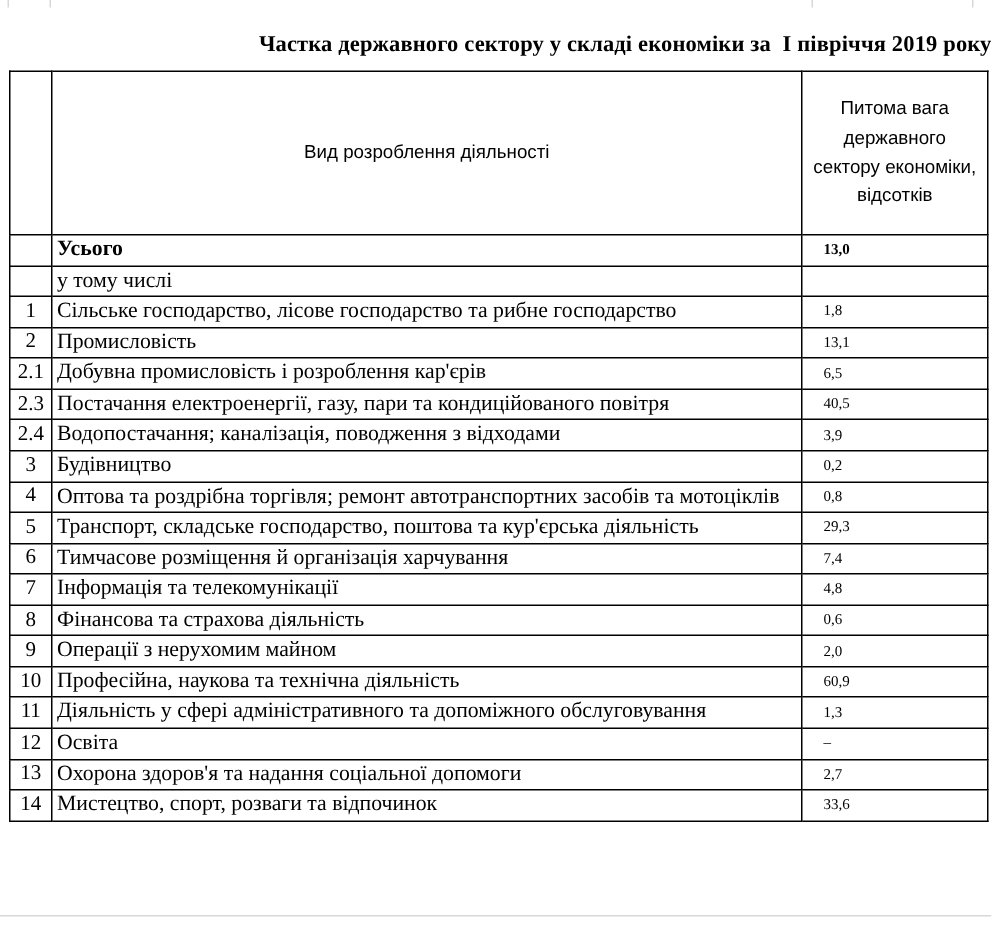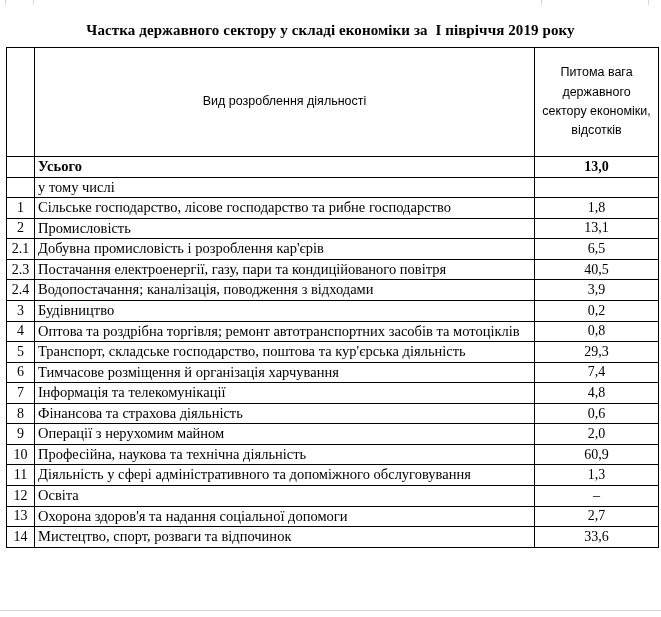--- a/index.html
+++ b/index.html
@@ -7,21 +7,21 @@
     width: 661px; height: 617px;
     background: #ffffff;
     position: relative;
     font-family: "Liberation Serif", serif;
     color: #000000;
     overflow: hidden;
   }
   .page-title {
     position: absolute;
     top: 22px; left: 0; width: 661px;
-    text-align: center;
+    text-align: right;
     font-family: "Liberation Serif", serif;
     font-weight: bold;
     font-size: 15px;
     letter-spacing: 0.1px;
     white-space: pre;
   }
   table.main {
     position: absolute;
     left: 6px; top: 47px;
     width: 652px;
@@ -52,23 +52,22 @@
     padding: 0 1px;
   }
   td.cell-label {
     font-size: 14.5px;
     text-align: left;
     padding: 0 3px 0 3px;
     line-height: 1.35;
     margin-top: 24px;
   }
   td.cell-value {
-    text-align: center;
-    font-size: 14px;
-    padding: 0 2px;
+    font-size: 10px;
+    padding: 0 14px;
   }
   tr.bold-row td.cell-label,
   tr.bold-row td.cell-value { font-weight: bold; }
 
   
   .grid-stub {
     position: absolute; top: 0;
     width: 1px; height: 5px;
     background: #d8d8d8;
   }

